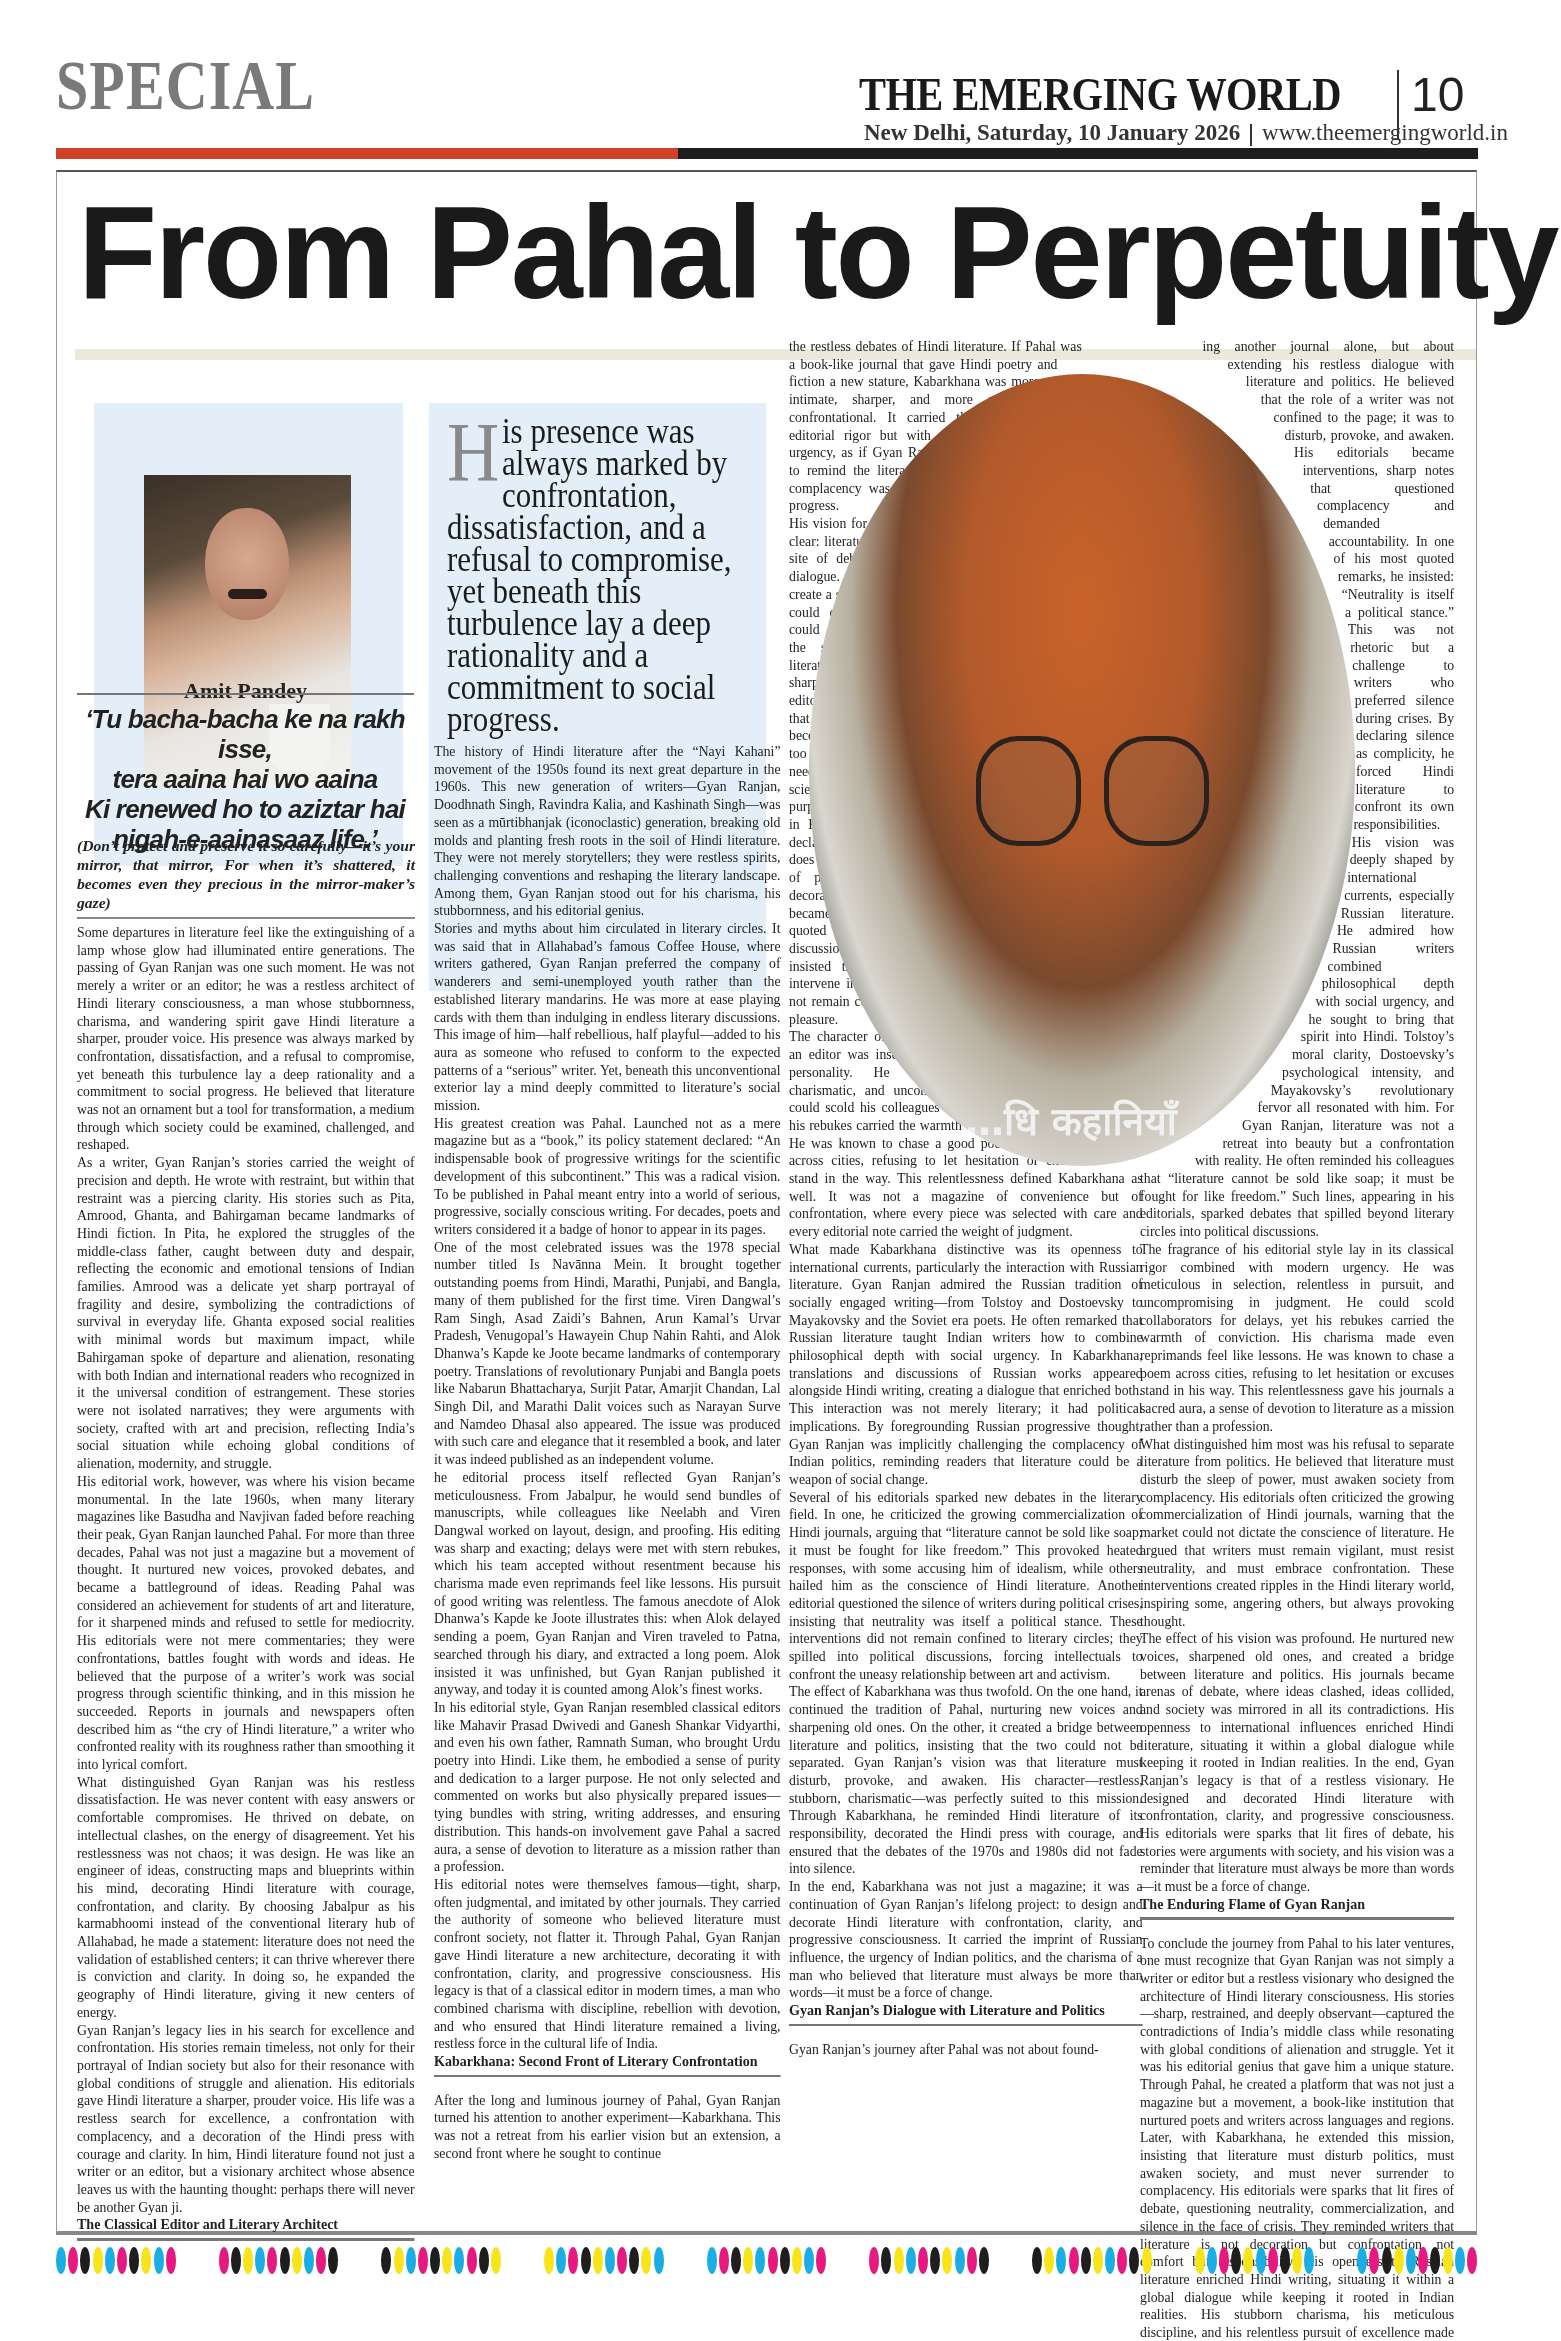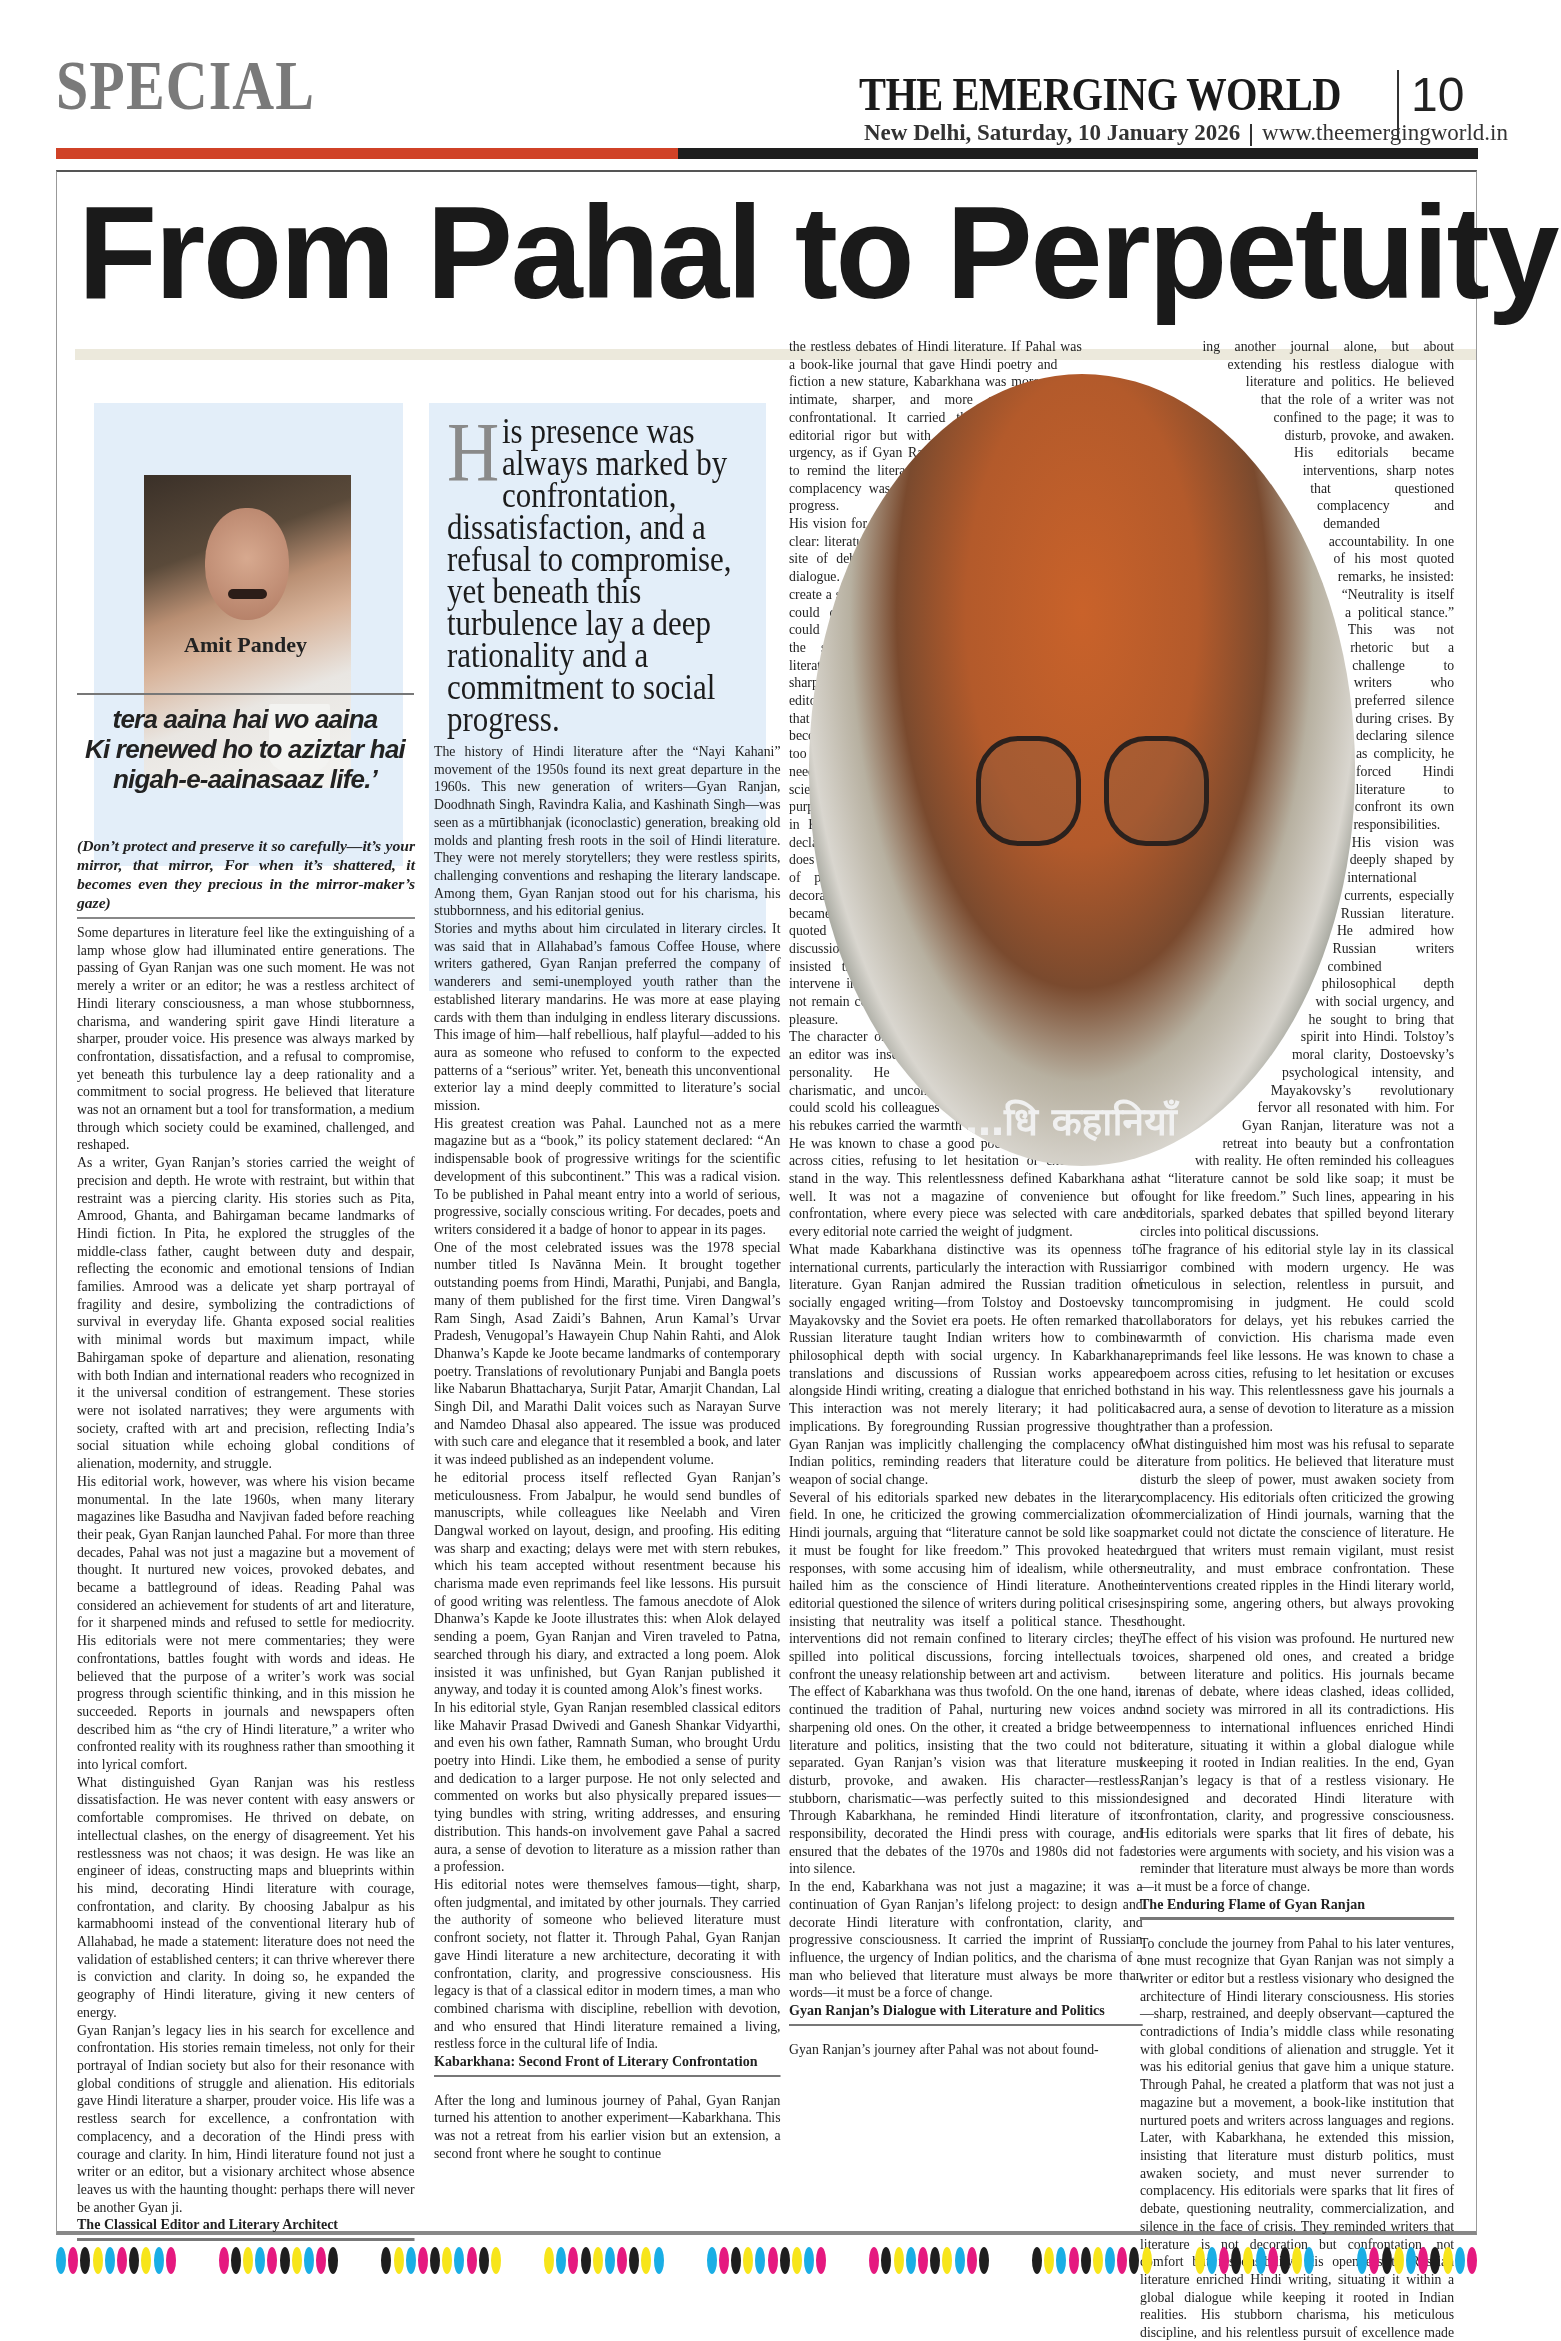--- a/index.html
+++ b/index.html
@@ -62,24 +62,25 @@
 <div class="abs" id="frame"></div>
 <div class="abs" id="headline">From Pahal to Perpetuity</div>
 <div class="abs" id="rule-beige"></div>
 
 <div class="abs" id="author-box"></div>
 <div class="abs" id="author-photo">
   <div class="face"></div>
   <div class="mus"></div>
   <div class="cup"></div>
 </div>
-<div class="abs" id="author-name" style="top:632px">Amit Pandey</div>
+<div class="abs" id="author-name" style="top:678px">Amit Pandey</div>
 <div class="abs" id="author-rule" style="top:693px"></div>
 
 <div class="abs" id="urdu-quote" style="top:704px">
+  <div>‘Tu bacha-bacha ke na rakh isse,</div>
   <div>tera aaina hai wo aaina</div>
   <div>Ki renewed ho to aziztar hai</div>
   <div>nigah-e-aainasaaz life.’</div>
 </div>
 <div class="abs" id="translation" style="top:836px">(Don’t protect and preserve it so carefully—it’s your mirror, that mirror, For when it’s shattered, it becomes even they precious in the mirror-maker’s gaze)</div>
 <div class="abs" id="trans-rule" style="top:917px"></div>
 
 <div class="col" id="col1">
   <p>Some departures in literature feel like the extinguishing of a lamp whose glow had illuminated entire generations. The passing of Gyan Ranjan was one such moment. He was not merely a writer or an editor; he was a restless architect of Hindi literary consciousness, a man whose stubbornness, charisma, and wandering spirit gave Hindi literature a sharper, prouder voice. His presence was always marked by confrontation, dissatisfaction, and a refusal to compromise, yet beneath this turbulence lay a deep rationality and a commitment to social progress. He believed that literature was not an ornament but a tool for transformation, a medium through which society could be examined, challenged, and reshaped.</p>
   <p>As a writer, Gyan Ranjan’s stories carried the weight of precision and depth. He wrote with restraint, but within that restraint was a piercing clarity. His stories such as Pita, Amrood, Ghanta, and Bahirgaman became landmarks of Hindi fiction. In Pita, he explored the struggles of the middle-class father, caught between duty and despair, reflecting the economic and emotional tensions of Indian families. Amrood was a delicate yet sharp portrayal of fragility and desire, symbolizing the contradictions of survival in everyday life. Ghanta exposed social realities with minimal words but maximum impact, while Bahirgaman spoke of departure and alienation, resonating with both Indian and international readers who recognized in it the universal condition of estrangement. These stories were not isolated narratives; they were arguments with society, crafted with art and precision, reflecting India’s social situation while echoing global conditions of alienation, modernity, and struggle.</p>

